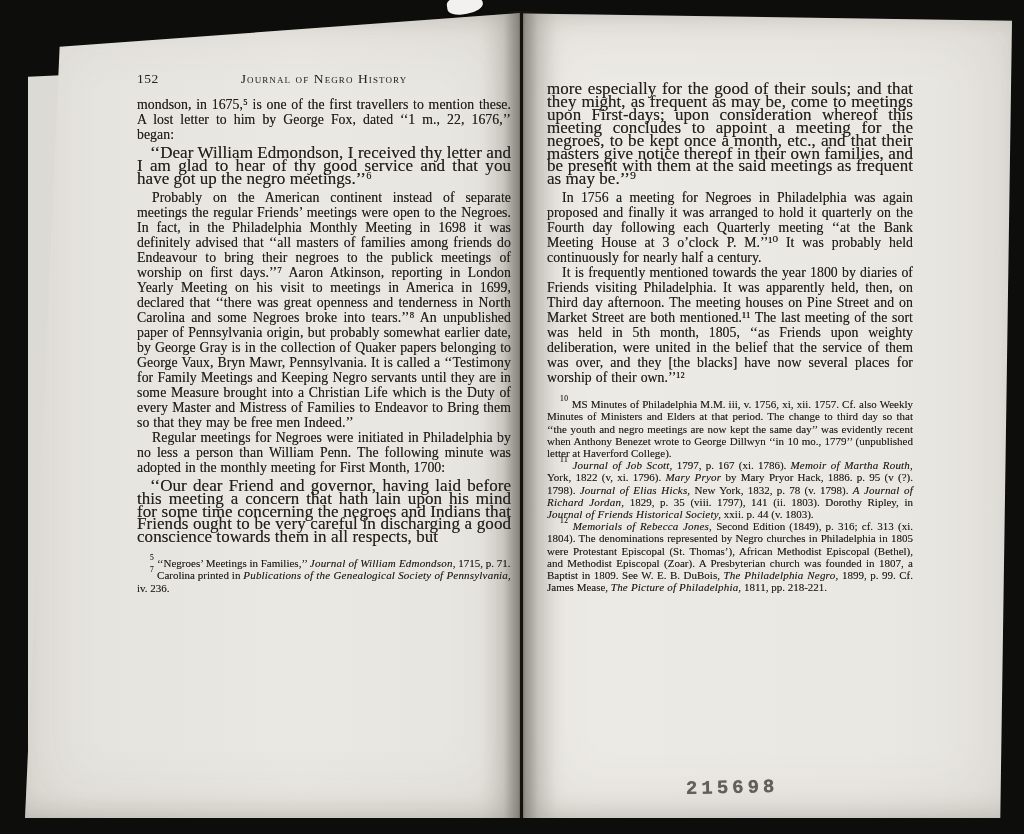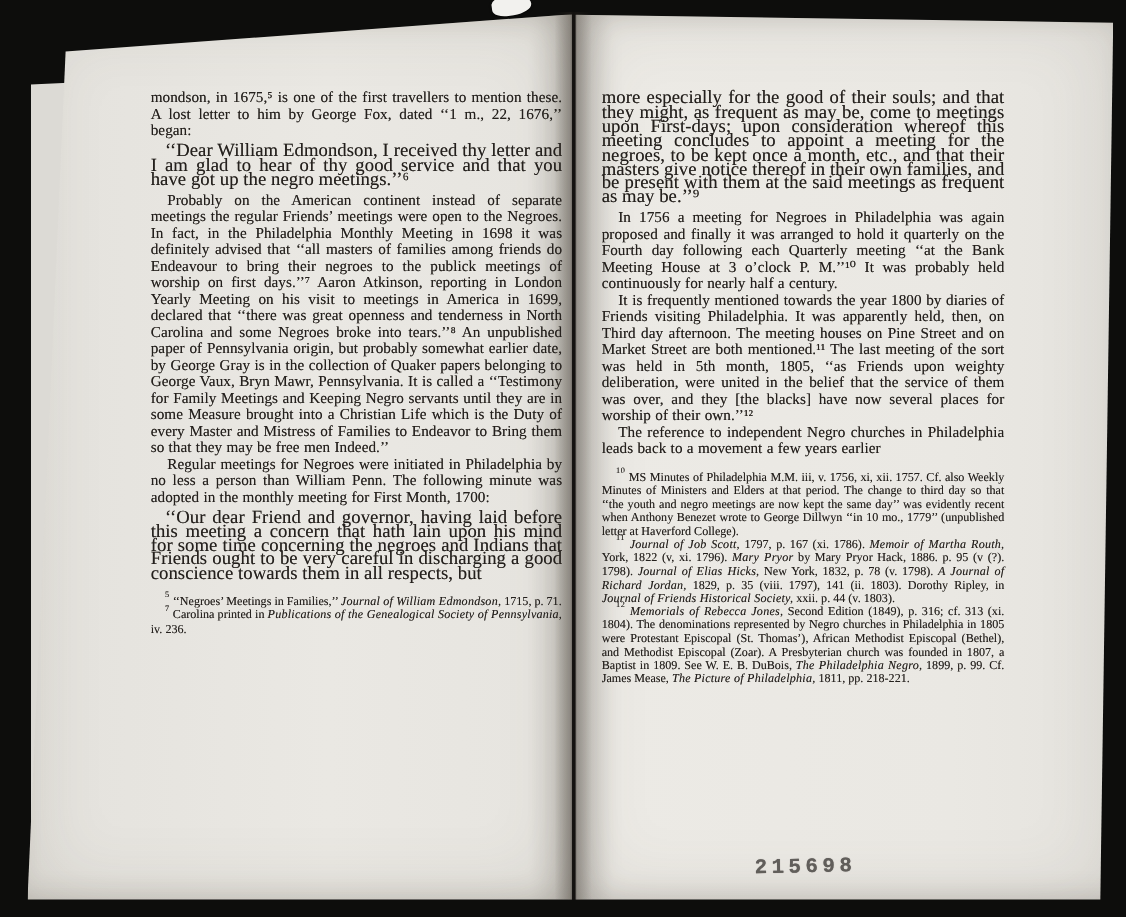--- a/index.html
+++ b/index.html
@@ -93,38 +93,41 @@
 </head>
 <body>
 
 <div class="stage">
 
   <div class="under-sheet"></div>
   <div class="headband"></div>
 
   <div class="page page-left">
     <div class="content content-left">
+      <div class="running-head">
+        <span class="folio folio-left">152</span>
+        <span class="head-title">Journal of Negro History</span>
+      </div>
       <p class="par noindent first-block">mondson, in 1675,⁵ is one of the first travellers to mention these.  A lost letter to him by George Fox, dated ‘‘1 m., 22, 1676,’’ began:</p>
       <p class="quote">‘‘Dear William Edmondson, I received thy letter and I am glad to hear of thy good service and that you have got up the negro meetings.’’⁶</p>
       <p class="par">Probably on the American continent instead of separate meetings the regular Friends’ meetings were open to the Negroes.  In fact, in the Philadelphia Monthly Meeting in 1698 it was definitely advised that ‘‘all masters of families among friends do Endeavour to bring their negroes to the publick meetings of worship on first days.’’⁷  Aaron Atkinson, reporting in London Yearly Meeting on his visit to meetings in America in 1699, declared that ‘‘there was great openness and tenderness in North Carolina and some Negroes broke into tears.’’⁸  An unpublished paper of Pennsylvania origin, but probably somewhat earlier date, by George Gray is in the collection of Quaker papers belonging to George Vaux, Bryn Mawr, Pennsylvania.  It is called a ‘‘Testimony for Family Meetings and Keeping Negro servants until they are in some Measure brought into a Christian Life which is the Duty of every Master and Mistress of Families to Endeavor to Bring them so that they may be free men Indeed.’’</p>
       <p class="par">Regular meetings for Negroes were initiated in Philadelphia by no less a person than William Penn.  The following minute was adopted in the monthly meeting for First Month, 1700:</p>
       <p class="quote">‘‘Our dear Friend and governor, having laid before this meeting a concern that hath lain upon his mind for some time concerning the negroes and Indians that Friends ought to be very careful in discharging a good conscience towards them in all respects, but</p>
       <div class="footnotes">
         <p class="fn"><sup>5</sup><span> ‘‘Negroes’ Meetings in Families,’’ </span><i>Journal of William Edmondson,</i><span> 1715, p. 71.</span></p>
         <p class="fn"><sup>7</sup><span> Carolina printed in </span><i>Publications of the Genealogical Society of Pennsylvania,</i><span> iv. 236.</span></p>
       </div>
     </div>
   </div>
 
   <div class="page page-right">
     <div class="content content-right">
       <p class="quote noindent first-block">more especially for the good of their souls; and that they might, as frequent as may be, come to meetings upon First-days; upon consideration whereof this meeting concludes to appoint a meeting for the negroes, to be kept once a month, etc., and that their masters give notice thereof in their own families, and be present with them at the said meetings as frequent as may be.’’⁹</p>
       <p class="par">In 1756 a meeting for Negroes in Philadelphia was again proposed and finally it was arranged to hold it quarterly on the Fourth day following each Quarterly meeting ‘‘at the Bank Meeting House at 3 o’clock P. M.’’¹⁰  It was probably held continuously for nearly half a century.</p>
       <p class="par">It is frequently mentioned towards the year 1800 by diaries of Friends visiting Philadelphia.  It was apparently held, then, on Third day afternoon.  The meeting houses on Pine Street and on Market Street are both mentioned.¹¹  The last meeting of the sort was held in 5th month, 1805, ‘‘as Friends upon weighty deliberation, were united in the belief that the service of them was over, and they [the blacks] have now several places for worship of their own.’’¹²</p>
-      <p class="par">The reference to independent Negro churches in Philadelphia leads back to a movement a few years earlier</p>
       <div class="footnotes">
         <p class="fn"><sup>10</sup><span> MS Minutes of Philadelphia M.M. iii, v. 1756, xi, xii. 1757.  Cf. also Weekly Minutes of Ministers and Elders at that period.  The change to third day so that ‘‘the youth and negro meetings are now kept the same day’’ was evidently recent when Anthony Benezet wrote to George Dillwyn ‘‘in 10 mo., 1779’’ (unpublished letter at Haverford College).</span></p>
         <p class="fn"><sup>11</sup><span> </span><i>Journal of Job Scott,</i><span> 1797, p. 167 (xi. 1786).  </span><i>Memoir of Martha Routh,</i><span> York, 1822 (v, xi. 1796).  </span><i>Mary Pryor</i><span> by Mary Pryor Hack, 1886. p. 95 (v (?). 1798).  </span><i>Journal of Elias Hicks,</i><span> New York, 1832, p. 78 (v. 1798).  </span><i>A Journal of Richard Jordan,</i><span> 1829, p. 35 (viii. 1797), 141 (ii. 1803).  Dorothy Ripley, in </span><i>Journal of Friends Historical Society,</i><span> xxii.  p. 44 (v. 1803).</span></p>
         <p class="fn"><sup>12</sup><span> </span><i>Memorials of Rebecca Jones,</i><span> Second Edition (1849), p. 316; cf. 313 (xi. 1804).  The denominations represented by Negro churches in Philadelphia in 1805 were Protestant Episcopal (St. Thomas’), African Methodist Episcopal (Bethel), and Methodist Episcopal (Zoar).  A Presbyterian church was founded in 1807, a Baptist in 1809.  See W. E. B. DuBois, </span><i>The Philadelphia Negro,</i><span> 1899, p. 99.  Cf. James Mease, </span><i>The Picture of Philadelphia,</i><span> 1811, pp. 218-221.</span></p>
       </div>
     </div>
     <div class="stamp">215698</div>
   </div>
 
   <div class="gutter"></div>

